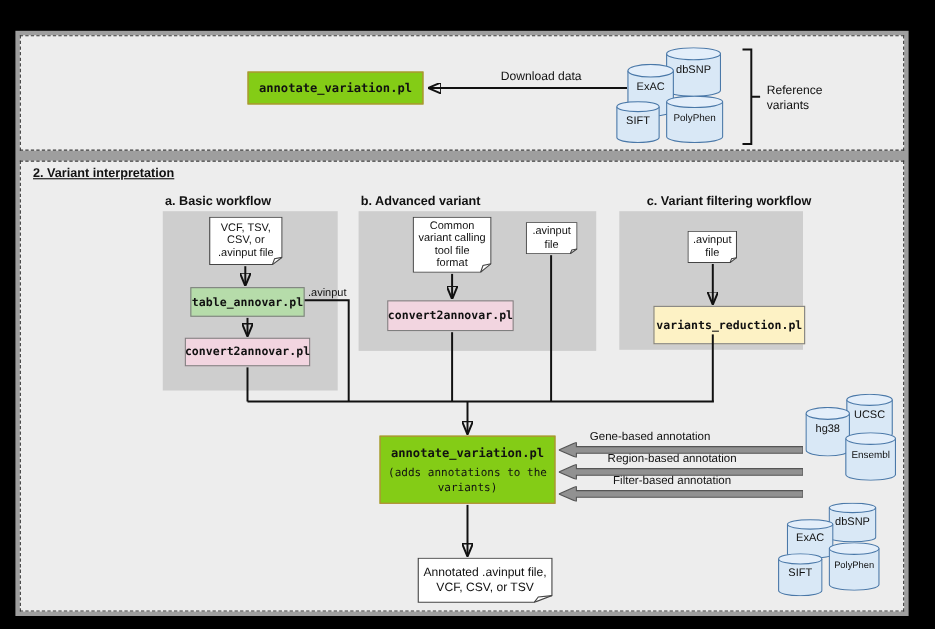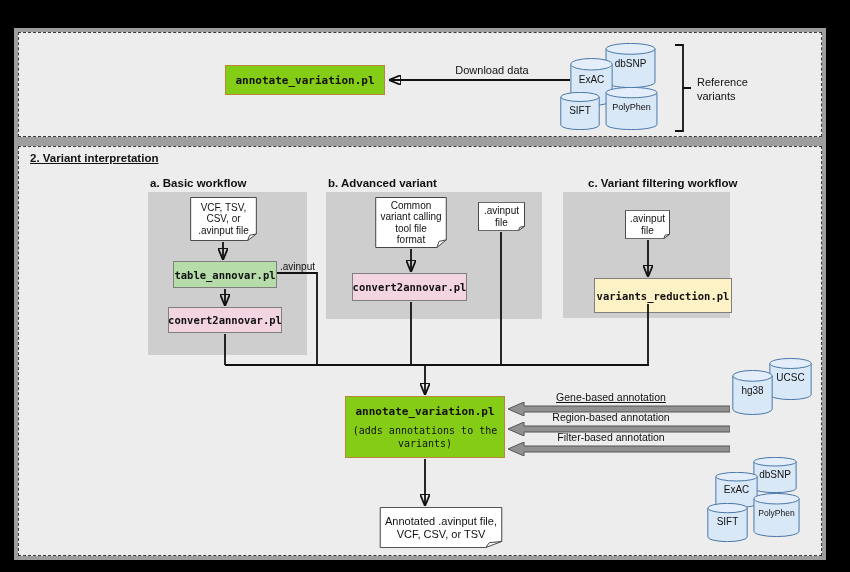--- a/index.html
+++ b/index.html
@@ -140,21 +140,21 @@
   <div class="abs codebox yellow" style="left:579px;top:278px;width:138px;height:35px;margin-left:15px;">
     <span>variants_reduction.pl</span>
   </div>
 
   <div class="abs codebox orange" style="left:345px;top:396px;width:160px;height:62px;flex-direction:column;gap:6px;">
     <span>annotate_variation.pl</span>
     <span class="center-sub prelines" style="font-weight:normal;">(adds annotations to the
 variants)</span>
   </div>
 
-  <div class="abs ann-label" style="left:511px;top:391px;text-decoration:underline;">Gene-based annotation</div>
+  <div class="abs ann-label" style="left:491px;top:391px;">Gene-based annotation</div>
   <svg class="abs" style="left:508px;top:402px;" width="222" height="14">
     <polygon points="0,7 16,0 16,4 222,4 222,10 16,10 16,14" fill="#919191" stroke="#555"></polygon>
   </svg>
   <div class="abs ann-label" style="left:511px;top:411px;">Region-based annotation</div>
   <svg class="abs" style="left:508px;top:422px;" width="222" height="14">
     <polygon points="0,7 16,0 16,4 222,4 222,10 16,10 16,14" fill="#919191" stroke="#555"></polygon>
   </svg>
   <div class="abs ann-label" style="left:511px;top:431px;">Filter-based annotation</div>
   <svg class="abs" style="left:508px;top:442px;" width="222" height="14">
     <polygon points="0,7 16,0 16,4 222,4 222,10 16,10 16,14" fill="#919191" stroke="#555"></polygon>
@@ -166,20 +166,27 @@
       <ellipse cx="50" cy="13" rx="48" ry="12" fill="#e3eefa" stroke="#4a78a8" vector-effect="non-scaling-stroke"></ellipse>
     </svg>
     <span class="cyl-label">UCSC</span>
   </div>
   <div class="abs cyl" style="left:732px;top:370px;width:41px;height:45px;">
     <svg viewBox="0 0 100 100" preserveAspectRatio="none">
       <path d="M2,13 V87 A48,12 0 0 0 98,87 V13" fill="#d9e8f6" stroke="#4a78a8" vector-effect="non-scaling-stroke"></path>
       <ellipse cx="50" cy="13" rx="48" ry="12" fill="#e3eefa" stroke="#4a78a8" vector-effect="non-scaling-stroke"></ellipse>
     </svg>
     <span class="cyl-label">hg38</span>
+  </div>
+  <div class="abs cyl" style="left:768px;top:393px;width:47px;height:44px;">
+    <svg viewBox="0 0 100 100" preserveAspectRatio="none">
+      <path d="M2,13 V87 A48,12 0 0 0 98,87 V13" fill="#d9e8f6" stroke="#4a78a8" vector-effect="non-scaling-stroke"></path>
+      <ellipse cx="50" cy="13" rx="48" ry="12" fill="#e3eefa" stroke="#4a78a8" vector-effect="non-scaling-stroke"></ellipse>
+    </svg>
+    <span class="cyl-label" style="font-size:9px;">Ensembl</span>
   </div>
 
   <div class="abs cyl" style="left:753px;top:457px;width:44px;height:36px;">
     <svg viewBox="0 0 100 100" preserveAspectRatio="none">
       <path d="M2,13 V87 A48,12 0 0 0 98,87 V13" fill="#d9e8f6" stroke="#4a78a8" vector-effect="non-scaling-stroke"></path>
       <ellipse cx="50" cy="13" rx="48" ry="12" fill="#e3eefa" stroke="#4a78a8" vector-effect="non-scaling-stroke"></ellipse>
     </svg>
     <span class="cyl-label">dbSNP</span>
   </div>
   <div class="abs cyl" style="left:715px;top:472px;width:43px;height:36px;">

